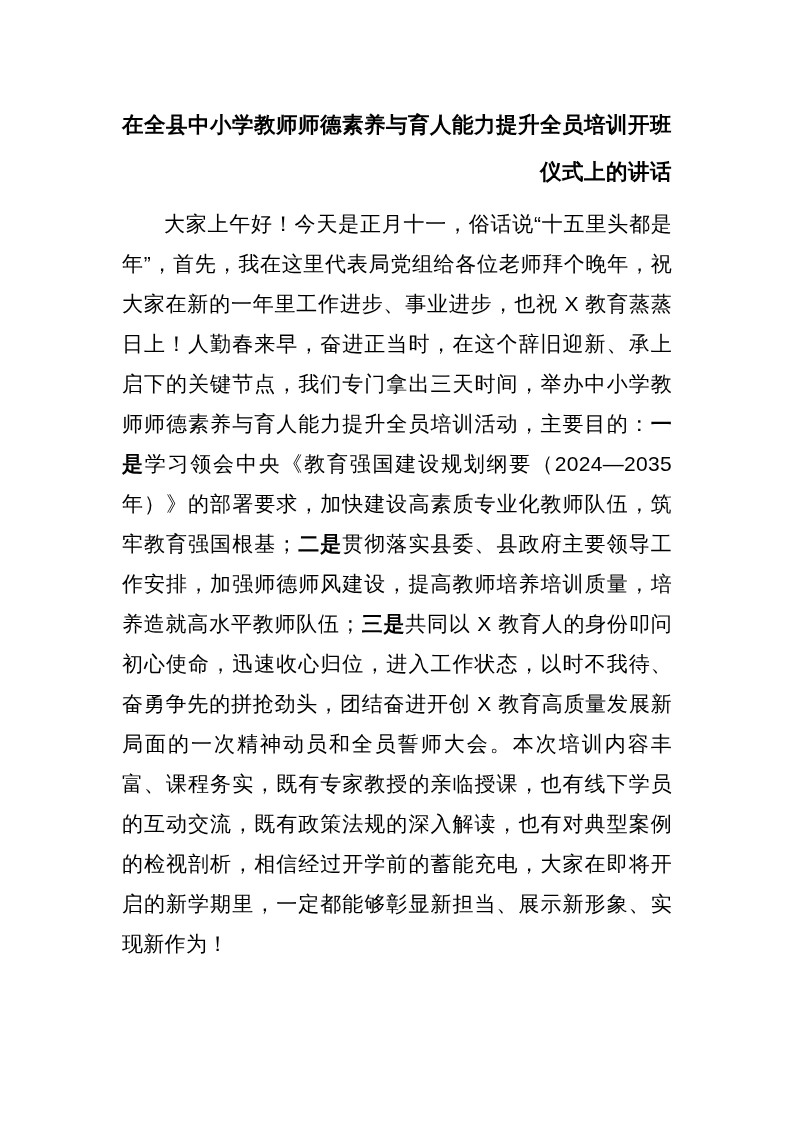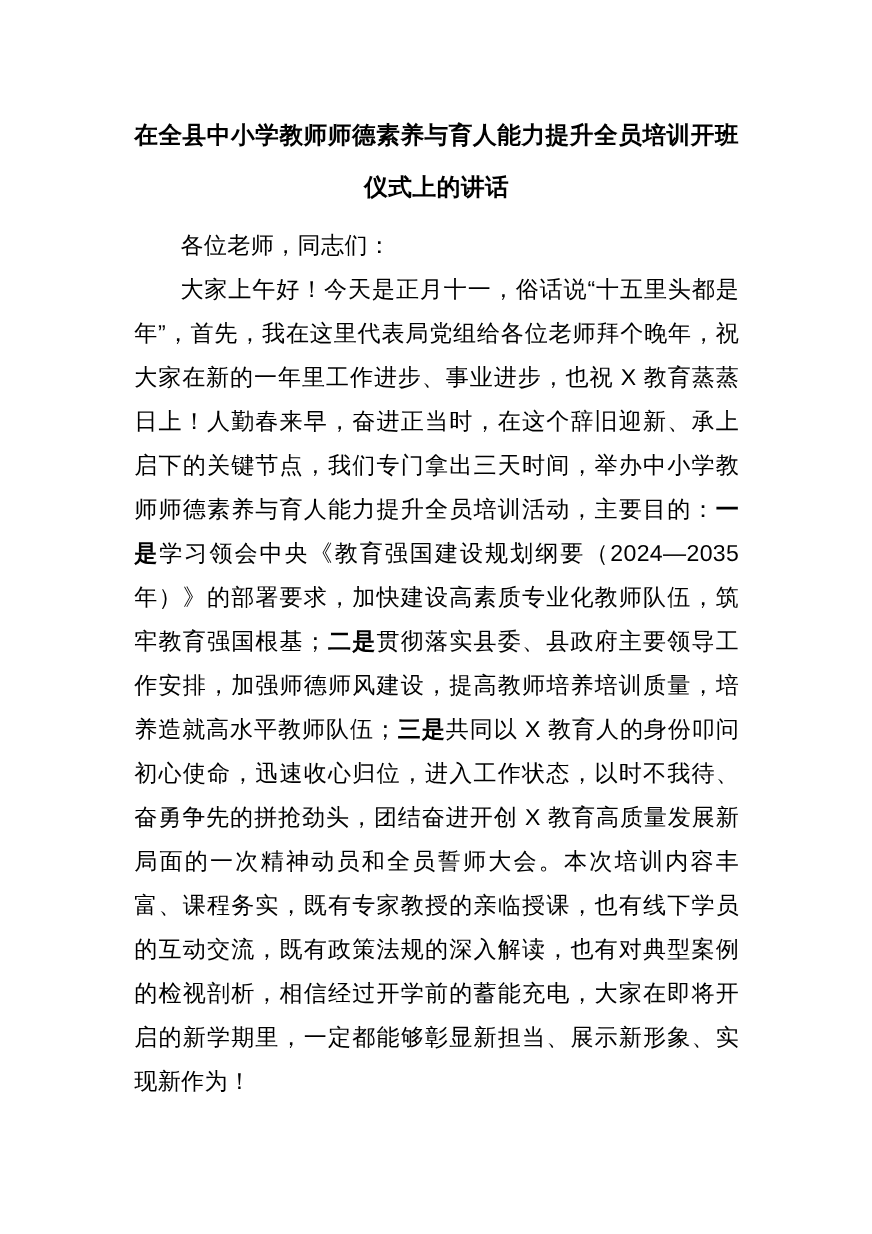--- a/index.html
+++ b/index.html
@@ -19,39 +19,37 @@
     width: 793px;
     height: 1122px;
     background: #ffffff;
     padding: 102px 121px 0 122px;
   }
   .doc-title {
     margin: 0 0 8px 0;
     font-size: 21.5px;
     font-weight: 700;
     line-height: 47px;
-    text-align: center;
+    text-align: right;
     letter-spacing: 0.5px;
-    font-family: Liberation Mono, monospace;
   }
   .para {
     margin: 0;
     font-size: 21px;
     line-height: 40px;
     text-align: justify;
     text-justify: inter-ideograph;
     text-indent: 2em;
     letter-spacing: 0.3px;
   }
   .para .em-seg {
     font-weight: 700;
   }
 </style>
 </head>
 <body>
 
 <div class="page">
   <h1 class="doc-title">在全县中小学教师师德素养与育人能力提升全员培训开班仪式上的讲话</h1>
 
-  <p class="para">各位老师，同志们：</p>
 
   <p class="para"><span>大家上午好！今天是正月十一，俗话说“十五里头都是年”，首先，我在这里代表局党组给各位老师拜个晚年，祝大家在新的一年里工作进步、事业进步，也祝 X 教育蒸蒸日上！人勤春来早，奋进正当时，在这个辞旧迎新、承上启下的关键节点，我们专门拿出三天时间，举办中小学教师师德素养与育人能力提升全员培训活动，主要目的：</span><span class="em-seg">一是</span><span>学习领会中央《教育强国建设规划纲要（2024—2035 年）》的部署要求，加快建设高素质专业化教师队伍，筑牢教育强国根基；</span><span class="em-seg">二是</span><span>贯彻落实县委、县政府主要领导工作安排，加强师德师风建设，提高教师培养培训质量，培养造就高水平教师队伍；</span><span class="em-seg">三是</span><span>共同以 X 教育人的身份叩问初心使命，迅速收心归位，进入工作状态，以时不我待、奋勇争先的拼抢劲头，团结奋进开创 X 教育高质量发展新局面的一次精神动员和全员誓师大会。本次培训内容丰富、课程务实，既有专家教授的亲临授课，也有线下学员的互动交流，既有政策法规的深入解读，也有对典型案例的检视剖析，相信经过开学前的蓄能充电，大家在即将开启的新学期里，一定都能够彰显新担当、展示新形象、实现新作为！</span></p>
 </div>
 
 </body></html>

